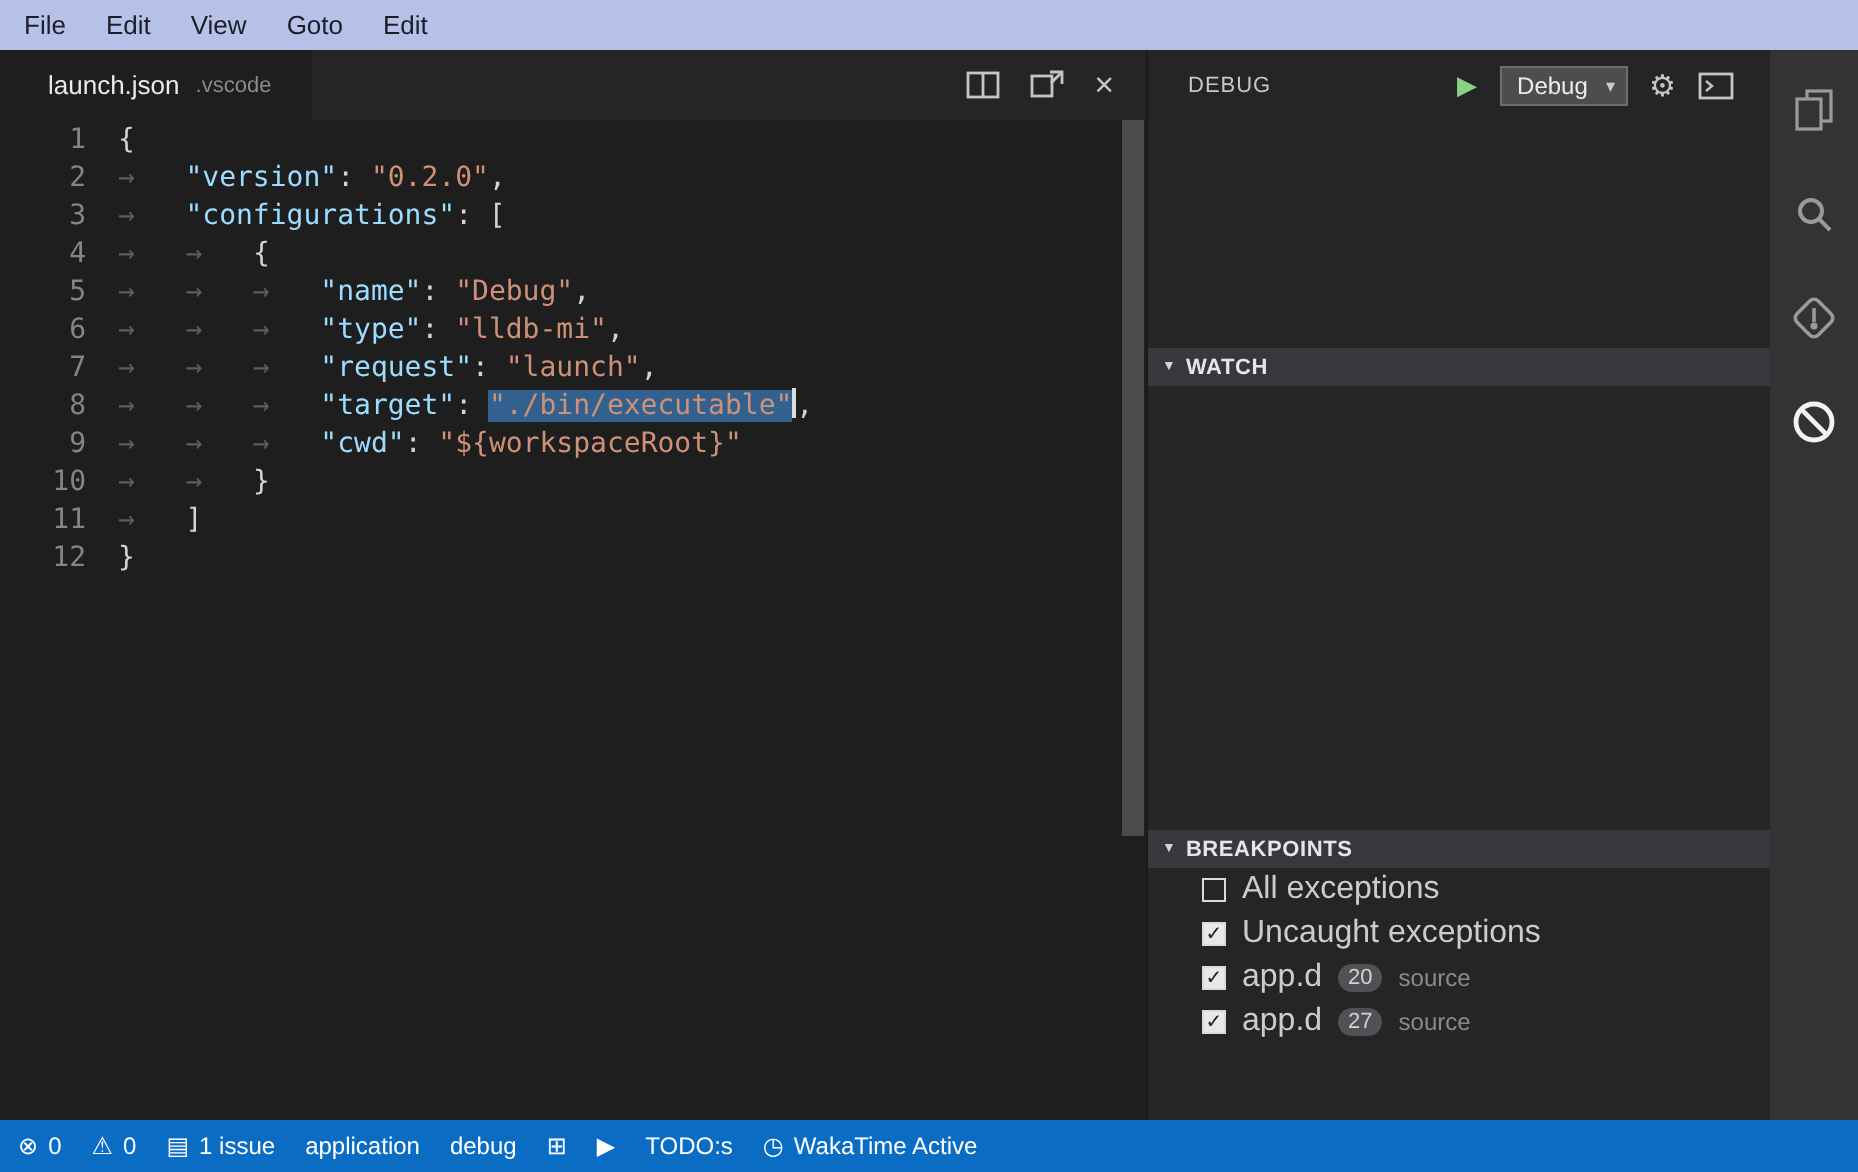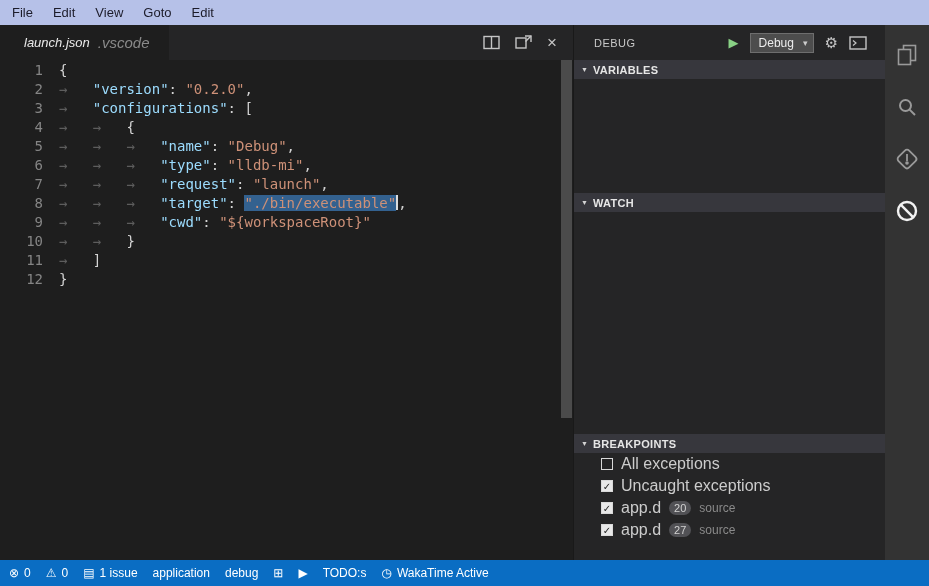--- a/index.html
+++ b/index.html
@@ -10,23 +10,23 @@
   
   .menubar { height:25px; background:#b6c1e8; display:flex; align-items:center; padding-left:2px; flex:none; }
   .menu-item { padding:0 10px; font-size:13px; color:#1c1c2a; line-height:25px; cursor:default; }
 
   
   .main { height:535px; display:flex; flex:none; }
 
   
   .editor-area { flex:1; min-width:0; display:flex; flex-direction:column; background:#1e1e1e; position:relative; }
   .tabbar { height:35px; background:#252526; display:flex; align-items:stretch; flex:none; }
-  .tab { background:#1e1e1e; padding:0 20px 0 24px; display:flex; align-items:center; gap:8px;font-style:italic; }
+  .tab { background:#1e1e1e; padding:0 20px 0 24px; display:flex; align-items:center; gap:8px; }
   .tab-title { font-size:13px; color:#eaeaea; }
-  .tab-hint { font-size:15px; color:#8a8a8a; }
+  .tab-hint { font-size:11px; color:#8a8a8a; }
   .tab-actions { margin-left:auto; display:flex; align-items:center; gap:15px; padding-right:16px; }
   .tab-action { display:flex; align-items:center; color:#c5c5c5; }
   .close-btn { font-size:17px; color:#c5c5c5; line-height:1; }
 
   .editor-body { flex:1; display:flex; font-family:"DejaVu Sans Mono",monospace; font-size:14px; line-height:19px; padding-top:1px; }
   .gutter { width:52px; flex:none; text-align:right; padding-right:9px; color:#858585; }
   .gutter .ln { height:19px; }
   .code { flex:1; padding-left:7px; overflow:hidden; }
   .code-line { height:19px; white-space:pre; }
   .seg.ws { color:#5d5d5d; }
@@ -164,24 +164,20 @@
           <span class="gear-glyph">⚙</span>
           <span class="console-btn">
             <svg width="18" height="14" viewBox="0 0 18 14">
                 <rect x="1" y="1" width="16" height="12" fill="none" stroke="#c5c5c5" stroke-width="1.4"></rect>
                 <path d="M4 4.5 l3 2.5 -3 2.5" fill="none" stroke="#c5c5c5" stroke-width="1.2"></path>
               </svg>
           </span>
         </div>
       </div>
 
-      <div class="section-header">
-        <span class="section-arrow">▼</span>
-        <span class="section-label">VARIABLES</span>
-      </div>
       <div class="section-body" id="variables-body"></div>
 
       <div class="section-header">
         <span class="section-arrow">▼</span>
         <span class="section-label">WATCH</span>
       </div>
       <div class="section-body" id="watch-body"></div>
 
       <div class="section-body" id="callstack-body"></div>
 

